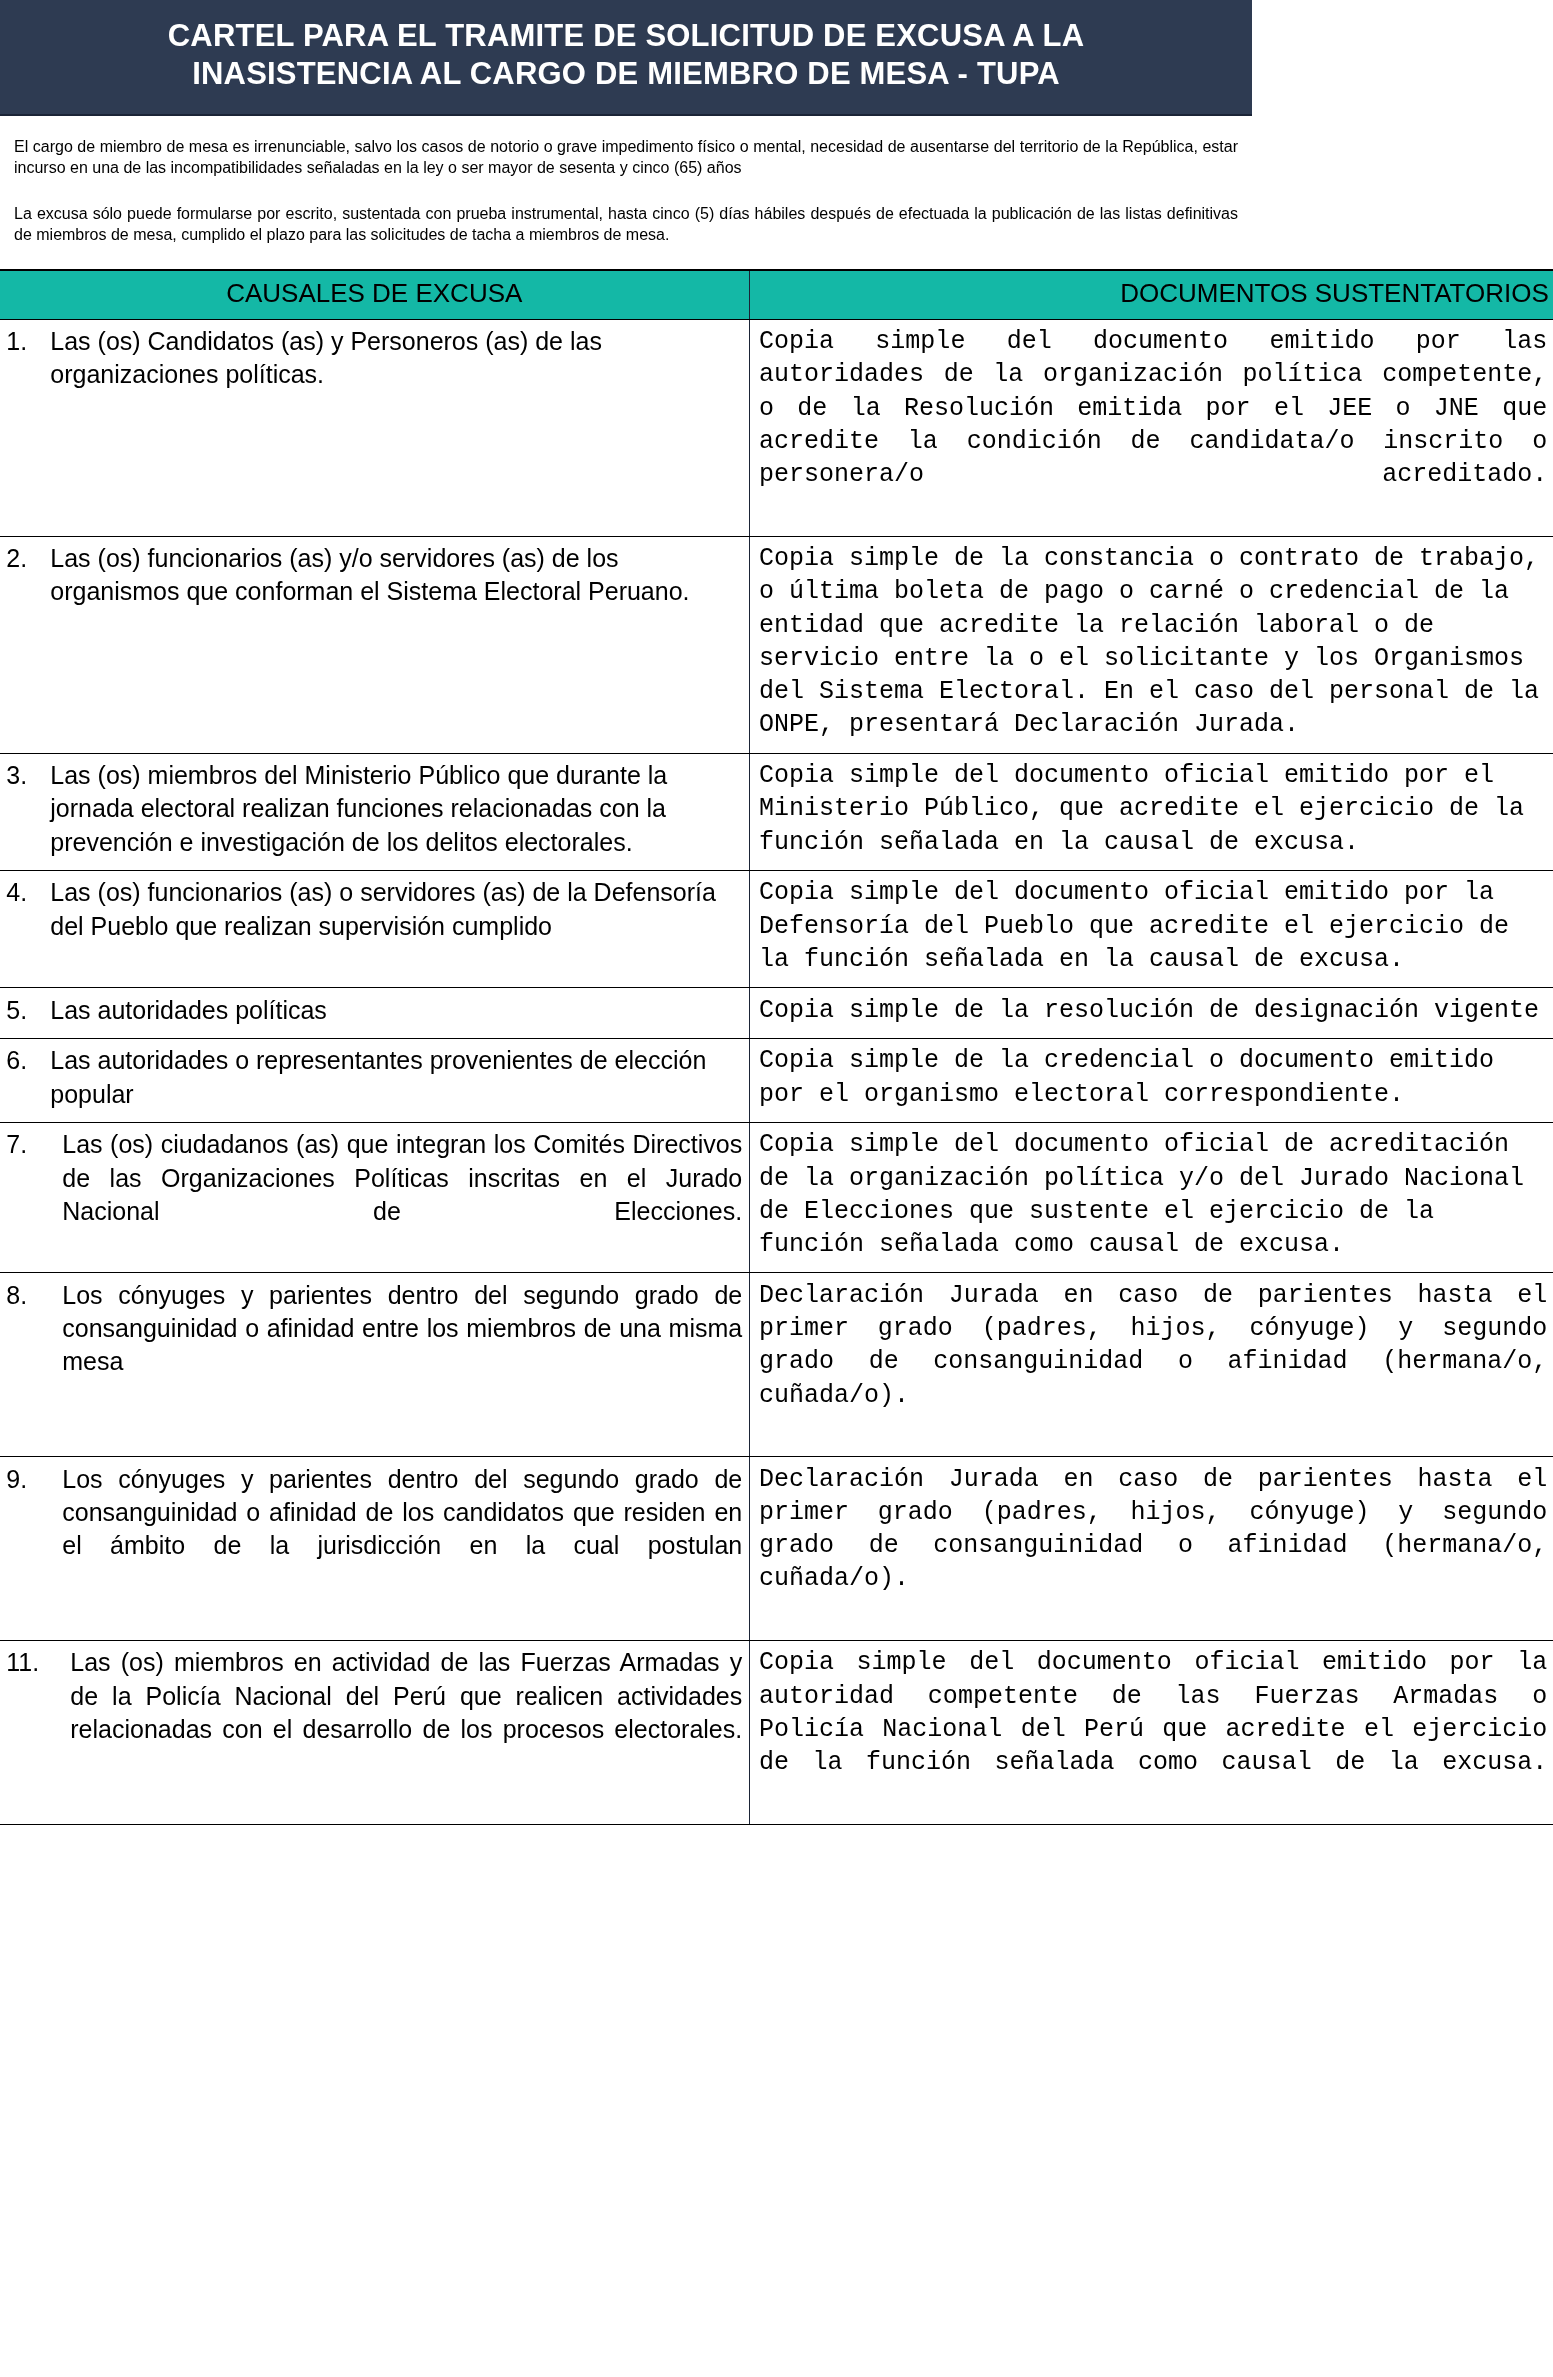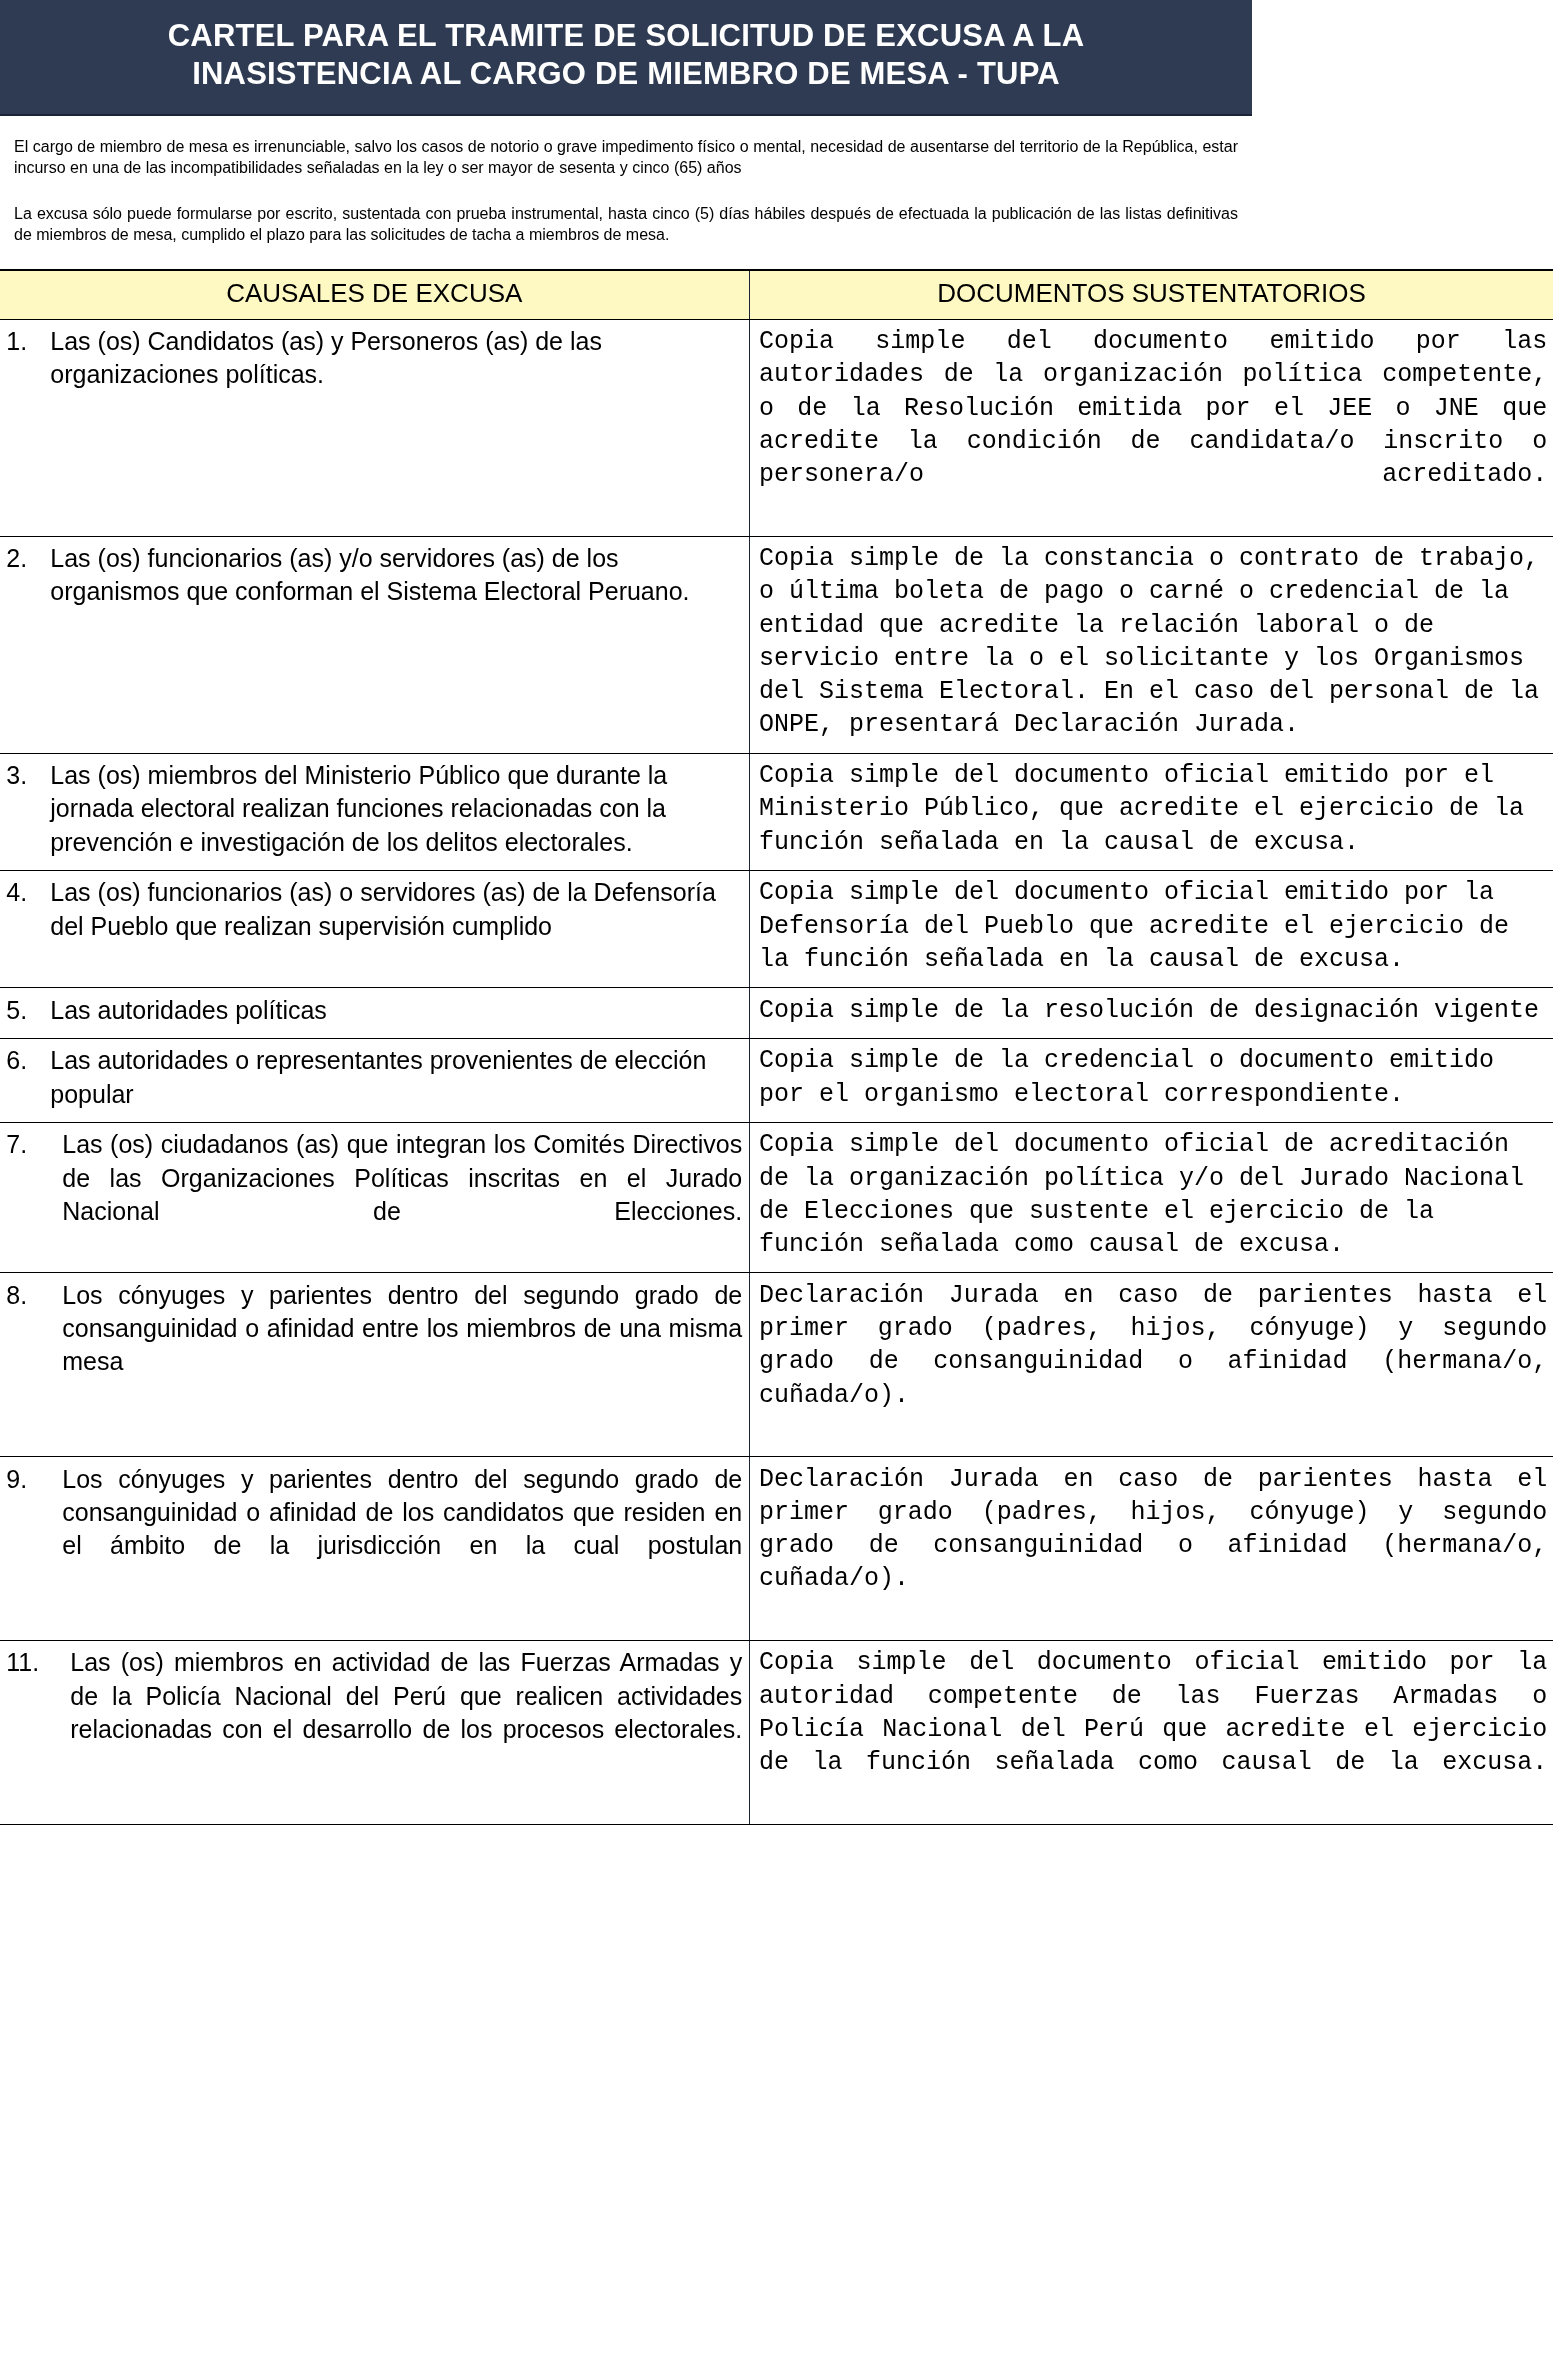--- a/index.html
+++ b/index.html
@@ -68,30 +68,30 @@
     border-collapse: collapse;
     table-layout: fixed;
     margin: 4.7px 0 0 0;
     border-top: 2.4px solid #000;
     border-bottom: 1.6px solid #000;
   }
   .excusa-table col.c1 { width: 749px; }
   .excusa-table col.c2 { width: 805px; }
 
   .excusa-table th {
-    background: #fef9c3;
+    background: #14b8a6;
     font-size: 26px;
     font-weight: normal;
     text-align: center;
     padding: 7px 4.7px 9.5px 4.7px;
     border-right: 1.6px solid #1b2436;
     border-bottom: 1.6px solid #000;
     vertical-align: middle;
   }
-  .excusa-table th:last-child { border-right: 0.8px solid #555; }
+  .excusa-table th:last-child { border-right: 0.8px solid #555; text-align: right; }
 
   .excusa-table td {
     font-size: 25px;
     line-height: 1.33;
     vertical-align: top;
     padding: 5.5px 6.3px 11px 6.3px;
     border-right: 1.6px solid #1b2436;
     border-bottom: 1.6px solid #000;
     box-sizing: border-box;
   }

